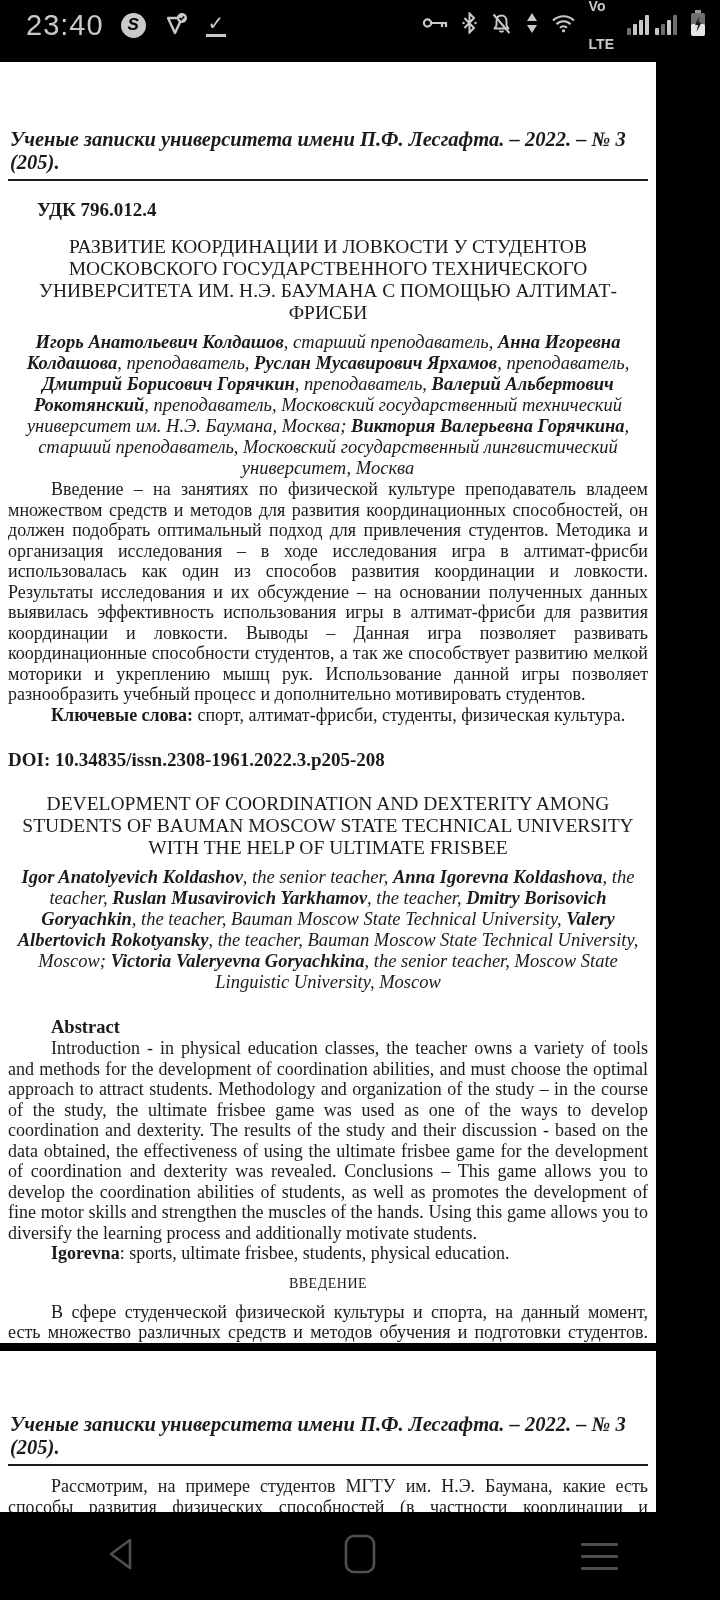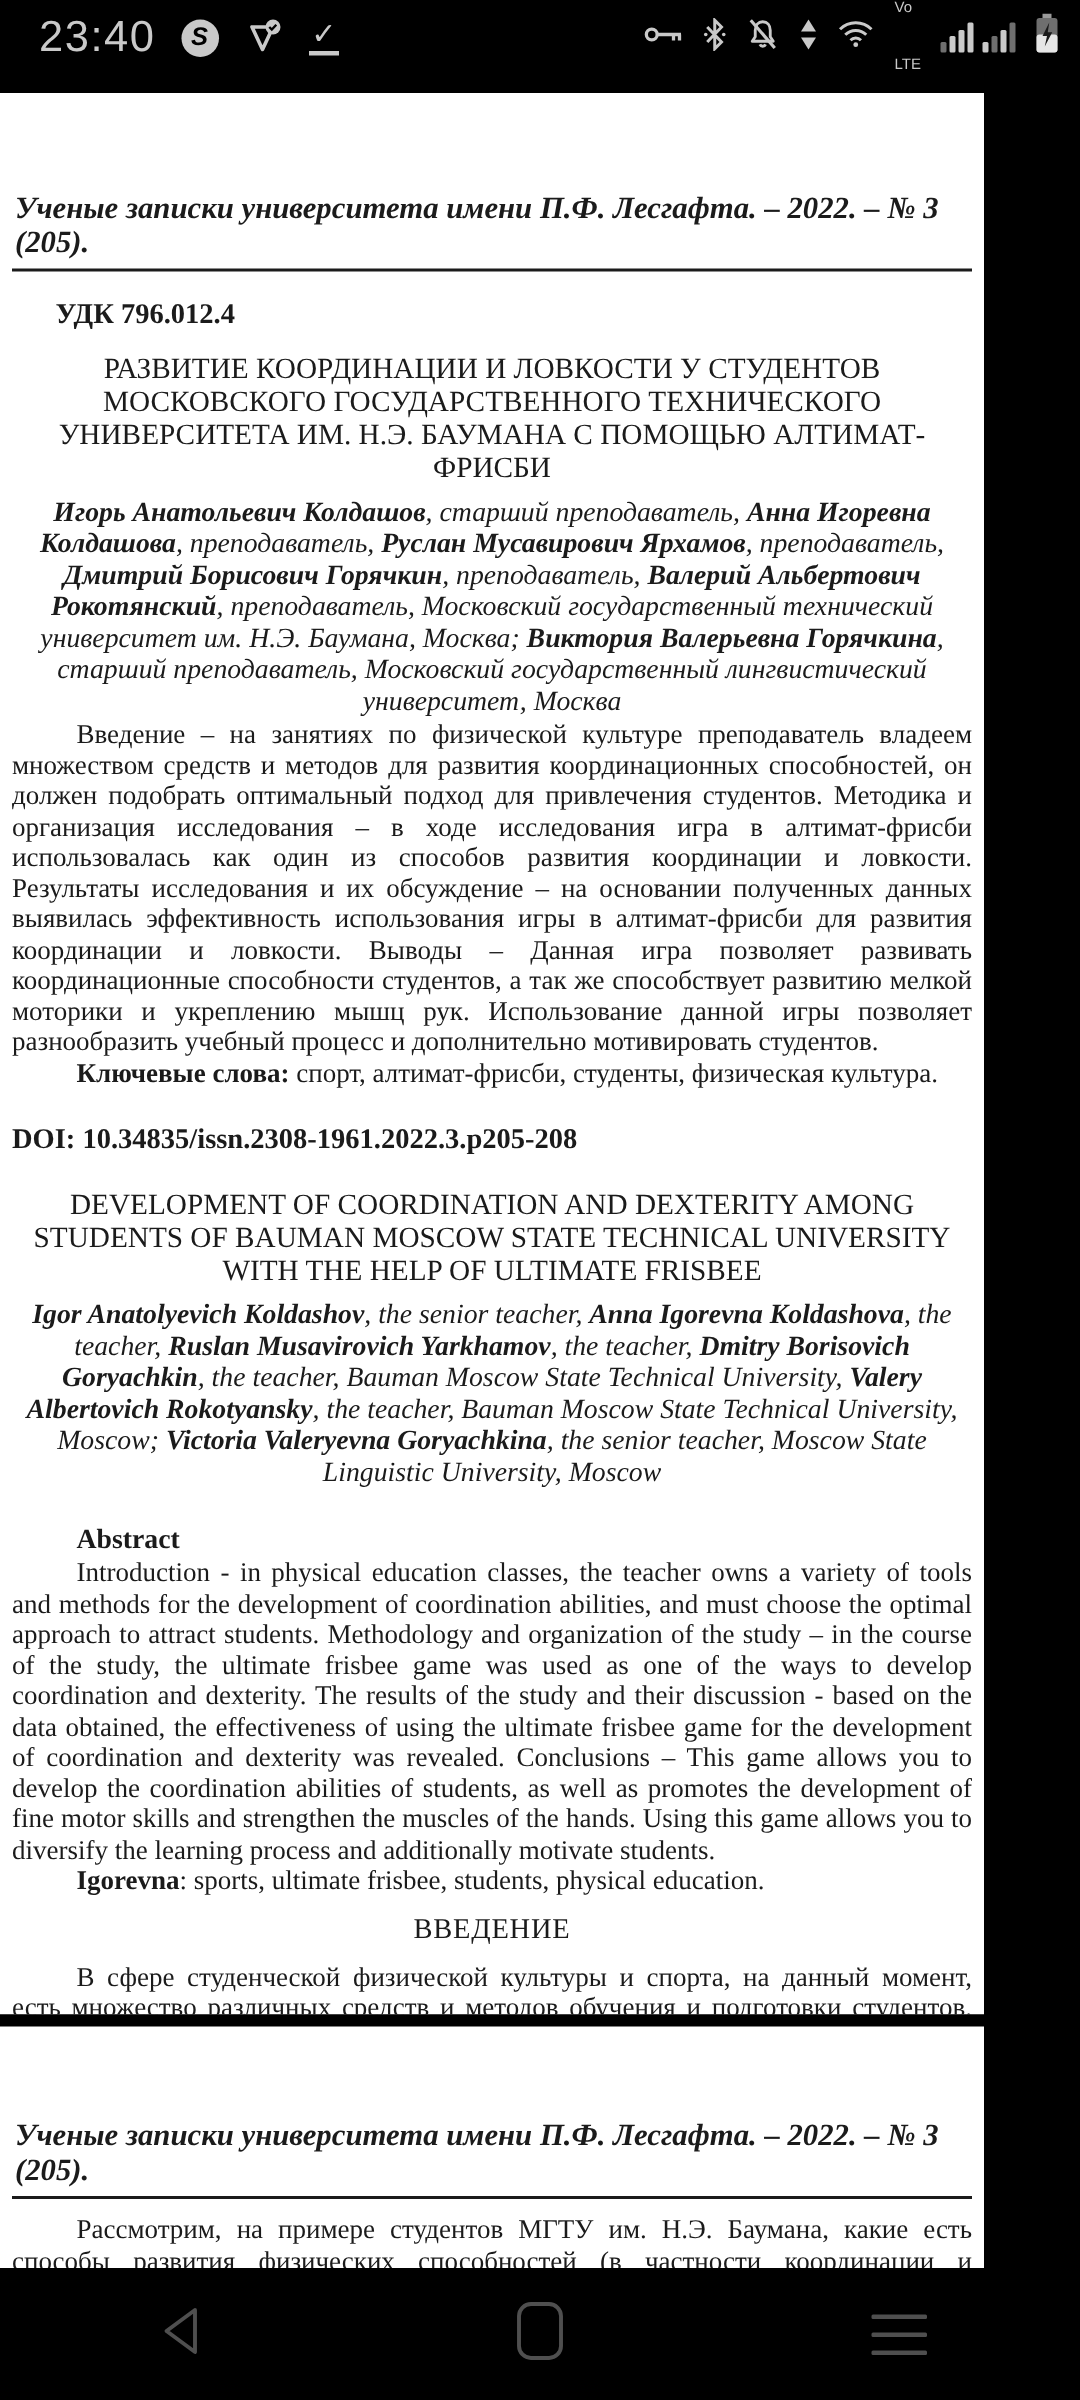--- a/index.html
+++ b/index.html
@@ -9,21 +9,21 @@
   .status-bar{height:50px;background:#000;display:flex;align-items:center;
               font-family:"Liberation Sans","DejaVu Sans",sans-serif;color:#c9c9c9;}
   .sb-left{display:flex;align-items:center;gap:17px;padding-left:26px;}
   .sb-time{font-size:29px;letter-spacing:1px;}
   .sb-right{margin-left:auto;display:flex;align-items:center;gap:13px;padding-right:14px;}
   .shz{width:25px;height:25px;border-radius:50%;background:#c9c9c9;color:#000;
        display:flex;align-items:center;justify-content:center;font-weight:bold;font-size:17px;font-style:italic;}
   .pincheck{position:relative;width:26px;height:26px;}
   .chk-under{font-size:20px;line-height:18px;border-bottom:3px solid #c9c9c9;padding:0 2px 2px;}
   .volte{display:flex;flex-direction:column;align-items:flex-start;line-height:10px;
-         font-size:10px;font-weight:normal;color:#c9c9c9;gap:28px;}
+         font-size:14px;font-weight:bold;color:#c9c9c9;gap:28px;}
   .sigwrap{display:flex;align-items:flex-end;gap:6px;}
   .siggroup{display:flex;align-items:flex-end;gap:2px;}
   .sigbar{width:4px;background:#c9c9c9;border-radius:1px;}
   .sigbar.dim{background:#6f6f6f;}
   
   .viewer{position:absolute;top:62px;left:0;width:656px;height:1450px;background:#000;}
   .page{background:#fff;color:#1b1b1b;box-sizing:border-box;overflow:hidden;}
   .page1{height:1281px;padding:66px 8px 0;display:flex;flex-direction:column;}
   .page-sep{height:8px;background:#000;}
   .page2{height:161px;padding:62px 8px 0;}
@@ -32,21 +32,21 @@
   .udk{margin-top:18px;font-weight:bold;font-size:19px;margin-left:29px;}
   .title{margin-top:15px;text-align:center;font-weight:normal;font-size:19.5px;line-height:22px;}
   .authors{margin-top:8px;text-align:center;font-style:italic;font-size:18.5px;line-height:21px;}
   .authors span{white-space:normal;text-align:right;}
   .bold{font-weight:bold;}
   .para{font-size:18px;line-height:20.5px;text-align:justify;text-indent:43px;margin:0;}
   .head-indent{margin-top:24px;font-weight:bold;font-size:18.5px;text-indent:43px;}
   .kw{font-size:18px;line-height:20.5px;text-indent:43px;}
   .doi{margin-top:24px;font-weight:bold;font-size:19px;}
   .title-en{margin-top:22px;}
-  .section-head{margin-top:12px;text-align:center;font-size:19px;letter-spacing:0.5px;}
+  .section-head{margin-top:12px;text-align:center;font-size:14px;letter-spacing:0.5px;}
   .intro{margin-top:10px;}
   .page-number{margin-top:auto;margin-bottom:28px;text-align:right;font-size:18px;}
   .p2-para{margin-top:10px;}
   
   .nav-bar{position:absolute;bottom:0;left:0;width:720px;height:88px;background:#000;
            display:flex;align-items:center;}
   .nav-slot{width:33.33%;display:flex;justify-content:center;align-items:center;}
   .recents{display:flex;flex-direction:column;gap:9px;}
   .recents div{width:37px;height:3px;background:#4f4f4f;border-radius:1px;}
 </style>

